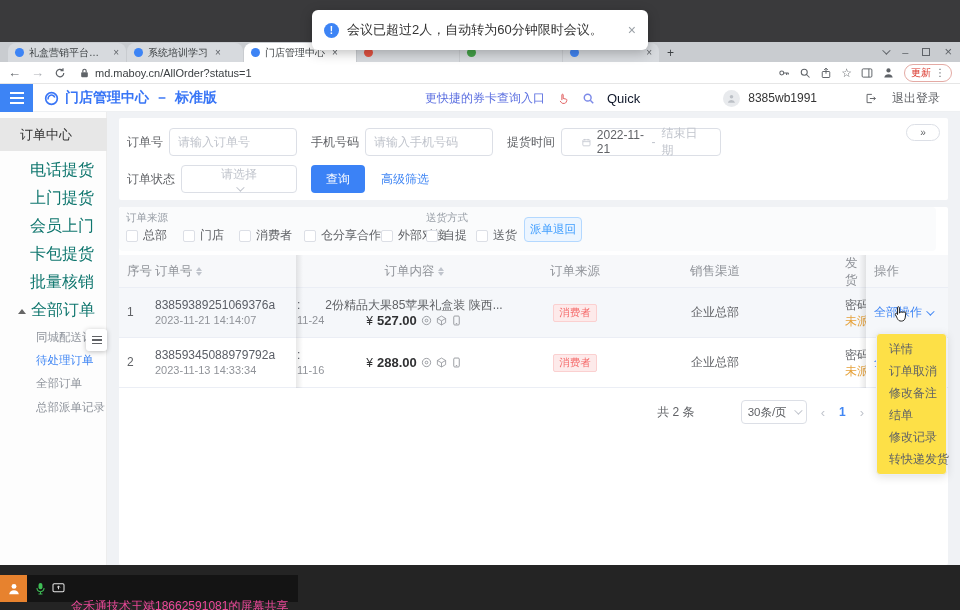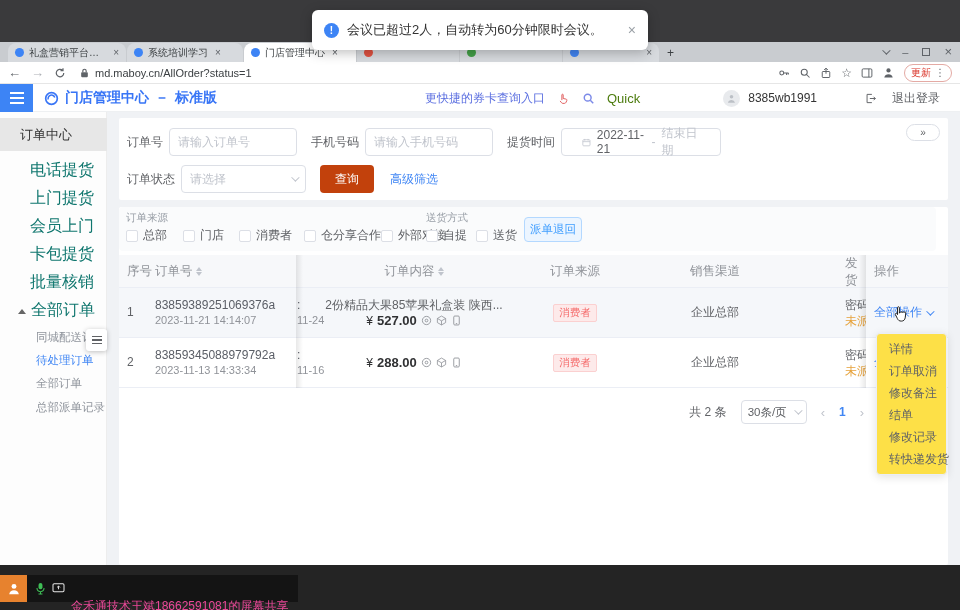--- a/index.html
+++ b/index.html
@@ -30,21 +30,21 @@
   #toast-text { font-size:13px; color:#333; white-space:nowrap; }
   #toast-close { margin-left:auto; font-size:14px; color:#9aa0a6; }
 
   
   #appheader { left:0; top:84px; width:960px; height:28px; background:#fff; border-bottom:1px solid #eef0f2; }
   #hamburger { left:0; top:84px; width:33px; height:28px; background:#3d84f5; display:flex; flex-direction:column; gap:3px; align-items:center; justify-content:center; }
   #hamburger i { display:block; width:14px; height:2px; background:#fff; }
   #brand { left:44px; top:84px; height:28px; display:flex; align-items:center; gap:6px; font-size:14px; font-weight:bold; color:#3875f6; }
   #promo { left:425px; top:84px; height:28px; display:flex; align-items:center; gap:12px; }
   #promo-link { font-size:12px; color:#5a6ee0; }
-  #quick-label { font-size:13px; color:#4d7c0f; }
+  #quick-label { font-size:13px; color:#0f172a; }
   #user-area { right:20px; top:84px; height:28px; display:flex; align-items:center; gap:8px; }
   #username { font-size:12px; color:#333; }
   #logout { display:flex; align-items:center; gap:16px; font-size:12px; color:#606266; margin-left:40px; }
   .avatar-circle { width:17px; height:17px; border-radius:50%; background:#e8eaed; display:flex; align-items:center; justify-content:center; }
 
   
   #sidebar { left:0; top:112px; width:107px; height:453px; background:#fdfdfd; border-right:1px solid #ededed; }
   #side-section { left:0; top:118px; width:107px; height:33px; background:#e7e7e7; line-height:33px; padding-left:20px; font-size:13px; color:#333; }
   .side-item { left:8px; width:107px; height:28px; line-height:28px; padding-left:22px; font-size:16px; color:#0f766e; }
   .side-sub { left:0; width:107px; height:23px; line-height:23px; padding-left:36px; font-size:11.5px; color:#8f949c; }
@@ -58,23 +58,23 @@
   .card { position:absolute; background:#fff; border-radius:2px; }
   #filter-card { left:119px; top:118px; width:829px; height:82px; }
   #table-card { left:119px; top:207px; width:829px; height:358px; }
 
   .frow { position:absolute; left:8px; display:flex; align-items:center; }
   .flabel { font-size:12px; color:#606266; margin-right:6px; white-space:nowrap; }
   .finput { height:28px; border:1px solid #dcdfe6; border-radius:4px; font-size:12px; color:#606266; padding:0 8px; font-family:"Liberation Sans",sans-serif; }
   .finput::placeholder { color:#c0c4cc; }
   .fgroup { display:flex; align-items:center; margin-right:14px; }
   .datebox { width:160px; height:28px; border:1px solid #dcdfe6; border-radius:4px; display:flex; align-items:center; gap:6px; padding:0 20px; font-size:12px; }
-  .selectbox { width:125px; height:28px; border:1px solid #dcdfe6; border-radius:4px; display:flex; align-items:center; justify-content:space-between; padding:0 8px; font-size:12px; color:#c0c4cc; }
+  .selectbox { width:116px; height:28px; border:1px solid #dcdfe6; border-radius:4px; display:flex; align-items:center; justify-content:space-between; padding:0 24px; font-size:12px; color:#c0c4cc;flex-direction:column; }
   .chev-down { display:inline-block; width:6px; height:6px; border-right:1px solid #c0c4cc; border-bottom:1px solid #c0c4cc; transform:rotate(45deg) translateY(-2px); }
-  #btn-search { width:54px; height:28px; background:#c2410c; color:#fff; border:none; border-radius:4px; font-size:12px; margin-right:16px; font-family:"Liberation Sans",sans-serif;}
+  #btn-search { width:54px; height:28px; background:#3b82f6; color:#fff; border:none; border-radius:4px; font-size:12px; margin-right:16px; font-family:"Liberation Sans",sans-serif;}
   #adv-link { font-size:12px; color:#4086f4; }
   #collapse-btn { right:8px; top:6px; width:34px; height:17px; border:1px solid #dcdfe6; border-radius:9px; background:#fff; color:#606266; font-size:10px; display:flex; align-items:center; justify-content:center; }
 
   
   #chk-panel { left:6px; top:5px; width:817px; height:44px; background:#fafbfc; border-radius:4px; }
   .panel-lab { position:absolute; top:4px; font-size:10.5px; color:#9aa0a8; }
   .chk-item { position:absolute; top:20px; display:flex; align-items:center; gap:5px; font-size:12px; color:#606266; }
   .chk-box { width:12px; height:12px; border:1px solid #dcdfe6; border-radius:2px; background:#fff; }
   #btn-return { position:absolute; left:405px; top:10px; width:58px; height:25px; background:#ecf5ff; border:1px solid #b3d8ff; color:#409eff; border-radius:4px; font-size:11.5px; font-family:"Liberation Sans",sans-serif;}
 
@@ -105,21 +105,21 @@
   .badge { padding:1px 5px; font-size:10.5px; color:#f56c6c; background:#fdeaea; border:1px solid #fbd0d0; border-radius:2px; }
   .chtext { font-size:12px; color:#606266; }
   .shiptop { font-size:12px; color:#606266; line-height:16px; }
   .shipbot { font-size:12px; color:#e6a23c; line-height:16px; }
   .actlink { font-size:12px; color:#4086f4; display:flex; align-items:center; gap:4px; }
   .edge-shadow-l { position:absolute; left:177px; top:48px; width:7px; height:133px; background:linear-gradient(to right, rgba(0,0,0,.09), transparent); z-index:2;}
   .edge-shadow-r { position:absolute; left:740px; top:48px; width:7px; height:133px; background:linear-gradient(to left, rgba(0,0,0,.09), transparent); z-index:2;}
 
   
   #pager { left:0; top:190px; width:745px; height:30px; display:flex; align-items:center; justify-content:flex-end; gap:14px; font-size:12px; color:#606266; }
-  #psize { width:66px; height:24px; border:1px solid #dcdfe6; border-radius:4px; display:flex; align-items:center; justify-content:space-between; padding:0 6px; font-size:11.5px; color:#606266; }
+  #psize { width:66px; height:24px; border:1px solid #dcdfe6; border-radius:4px; display:flex; align-items:center; justify-content:space-between; padding:0 6px; font-size:11.5px; color:#606266;margin-left:32px; }
   .pg-arrow { color:#c0c4cc; font-size:13px; }
   #pg-num { color:#4086f4; font-weight:bold; }
 
   
   #action-menu { left:876px; top:333px; width:71px; background:#fde047; border:1px solid #ebeef5; border-radius:4px; box-shadow:0 2px 10px rgba(0,0,0,.12); z-index:40; padding:4px 0; }
   .menu-item { height:22px; line-height:22px; padding-left:12px; font-size:12px; color:#606266; white-space:nowrap; }
 
   
   #cursor { left:893px; top:306px; z-index:70; }
 

